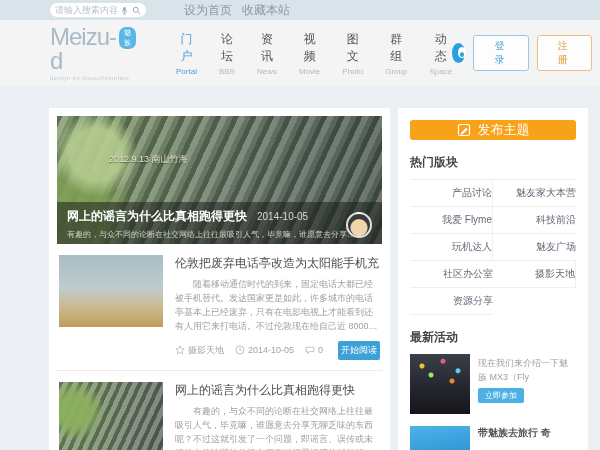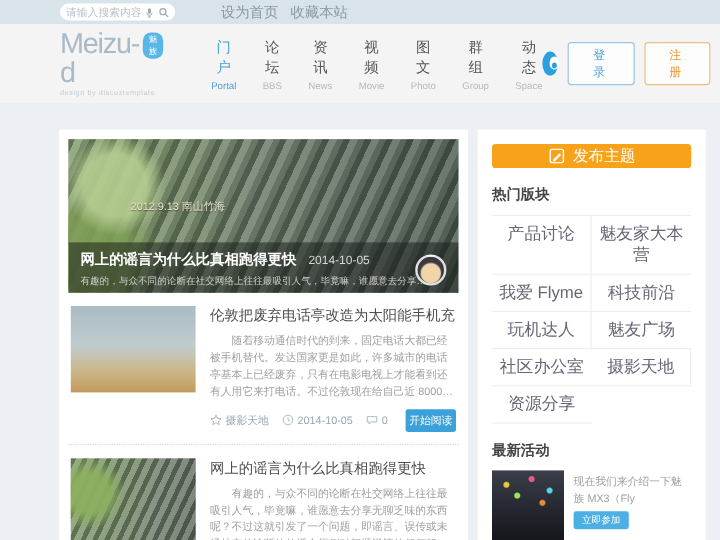--- a/index.html
+++ b/index.html
@@ -41,21 +41,21 @@
   .sidebar { width:190px; }
 
   
   .hero { position:relative; height:128px; overflow:hidden;
     background:
       radial-gradient(circle at 12% 30%, rgba(181,204,143,.9) 0 26px, rgba(181,204,143,0) 42px),
       radial-gradient(circle at 6% 75%, rgba(126,158,85,.9) 0 30px, rgba(126,158,85,0) 55px),
       repeating-linear-gradient(115deg, rgba(46,58,50,.55) 0 5px, rgba(148,158,148,.45) 5px 11px, rgba(90,104,92,.5) 11px 16px),
       linear-gradient(100deg,#9ab97a 0%, #87a06b 22%, #77876f 45%, #5d6a5f 70%, #47544b 100%);
   }
-  .hero-mark { position:absolute; left:52px; top:50px; font-size:9px; color:#e9e4cf; text-shadow:0 1px 1px rgba(0,0,0,.5); }
+  .hero-mark { position:absolute; left:52px; top:37px; font-size:9px; color:#e9e4cf; text-shadow:0 1px 1px rgba(0,0,0,.5); }
   .hero-overlay { position:absolute; left:0; right:0; bottom:0; height:42px; background:rgba(30,32,30,.55); padding:6px 10px 0 10px; }
   .hero-title-row { display:flex; align-items:baseline; gap:10px; }
   .hero-title { color:#fff; font-size:12px; font-weight:bold; }
   .hero-date { color:#d8d8d2; font-size:10px; }
   .hero-excerpt { color:#cfcfc8; font-size:8px; margin-top:4px; width:290px;
     white-space:nowrap; overflow:hidden; text-overflow:ellipsis; }
   .hero-avatar { position:absolute; right:10px; bottom:6px; width:26px; height:26px; border-radius:50%;
     border:2px solid rgba(255,255,255,.85);
     background: radial-gradient(circle at 50% 62%, #f2d4ab 0 8px, #3a3a40 9px); }
 
@@ -74,21 +74,21 @@
   .art-meta { display:flex; align-items:center; gap:5px; margin-top:7px; font-size:9px; color:#9aa6ad; }
   .art-meta .m-item { display:flex; align-items:center; gap:3px; margin-right:6px; }
   .read-btn { margin-left:auto; background:#3ba1d8; color:#fff; font-size:9px; padding:3px 3px; border-radius:2px; text-decoration:none; }
 
   
   .side-card { background:#fff; padding:12px; }
   .publish-btn { display:flex; align-items:center; justify-content:center; gap:7px;
     background:#f8a21a; color:#fff; font-size:13px; height:20px; border-radius:3px; border:0; width:100%; cursor:pointer; }
   .side-h { font-size:12px; font-weight:bold; color:#444; margin:14px 0 8px 0; }
   .hot-grid { display:grid; grid-template-columns:1fr 1fr; border-top:1px solid #efefef; }
-  .hot-cell { font-size:14px; color:#667; text-align:center; padding:6px 0; border-bottom:1px solid #efefef; text-decoration:none; }
+  .hot-cell { font-size:10px; color:#667; text-align:right; padding:6px 0; border-bottom:1px solid #efefef; text-decoration:none; }
   .hot-cell.left { border-right:1px solid #efefef; }
   .activity { display:flex; gap:8px; margin-bottom:12px; }
   .act-img { width:60px; height:60px; flex:0 0 auto; position:relative; overflow:hidden; }
   .act-img-1 { background:
       radial-gradient(circle at 20% 20%, #e8c53a 0 2px, transparent 3px),
       radial-gradient(circle at 55% 12%, #e85a8a 0 2px, transparent 3px),
       radial-gradient(circle at 80% 28%, #5ad0e8 0 2px, transparent 3px),
       radial-gradient(circle at 35% 35%, #9ae85a 0 2px, transparent 3px),
       radial-gradient(circle at 70% 45%, #e88a3a 0 2px, transparent 3px),
       linear-gradient(180deg,#3a3f49 0%,#23252d 60%,#15161b 100%); }

